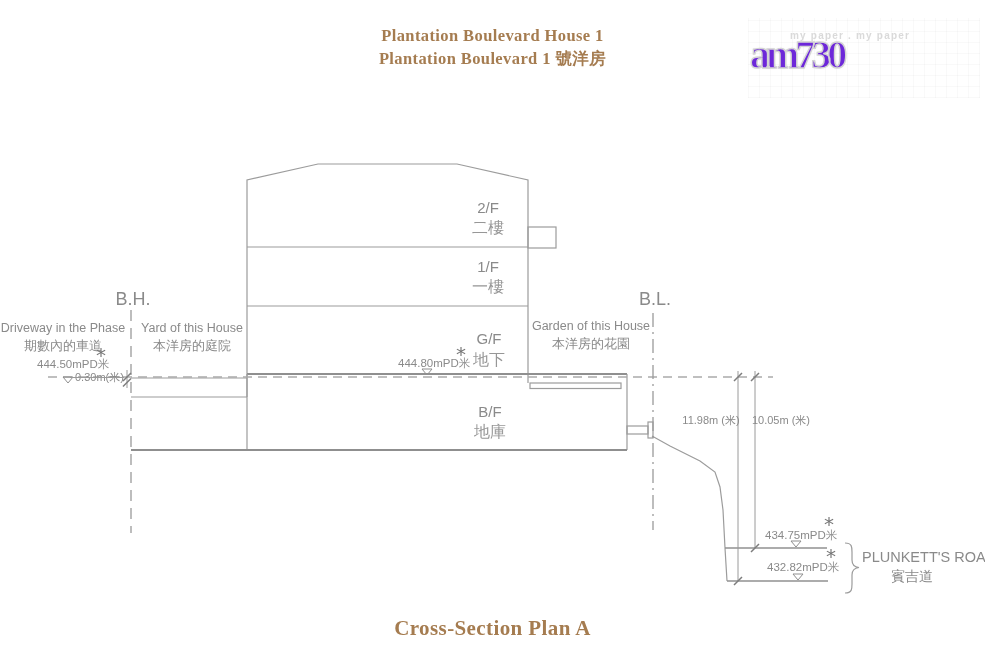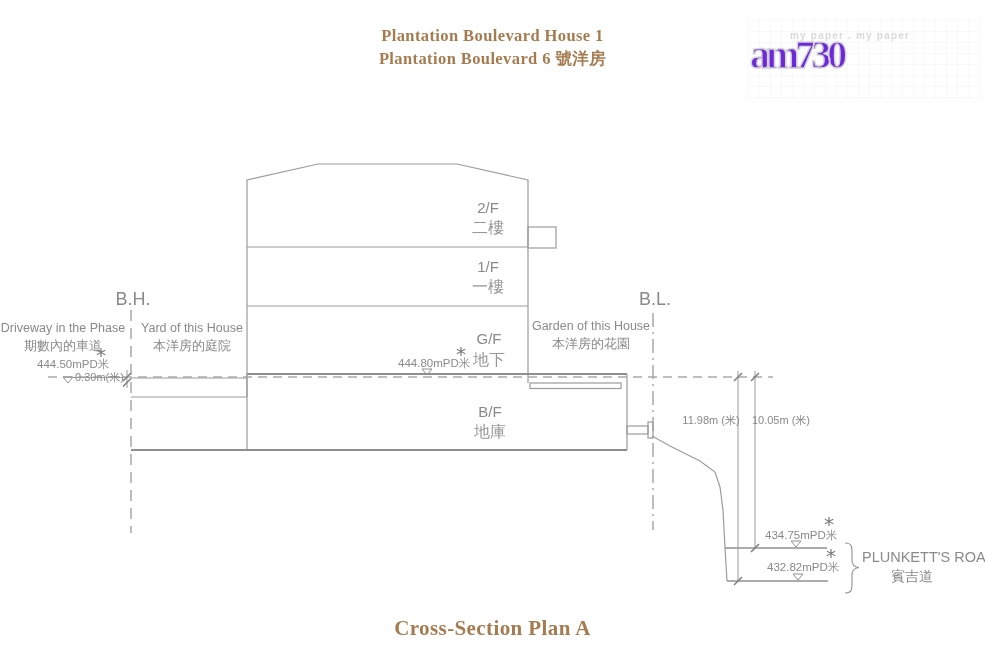--- a/index.html
+++ b/index.html
@@ -47,21 +47,21 @@
   .t-road-zh{font-size:14px;}
   .t-star{font-size:20px;fill:#777;font-family:"DejaVu Sans",sans-serif;}
 </style>
 </head>
 <body>
 
 <div id="stage">
 
   <div id="header-title" class="title-block">
     <div>Plantation Boulevard House 1</div>
-    <div>Plantation Boulevard 6 號洋房</div>
+    <div>Plantation Boulevard 1 號洋房</div>
   </div>
 
   <div id="logo">
     <span class="tagline">my paper . my paper</span>
     <span class="brand">am730</span>
   </div>
 
   <svg id="drawing" width="985" height="670" viewBox="0 0 985 670">
 
     <polyline class="ln" points="247,397 247,180 318,164 457,164 528,180 528,383"></polyline>

